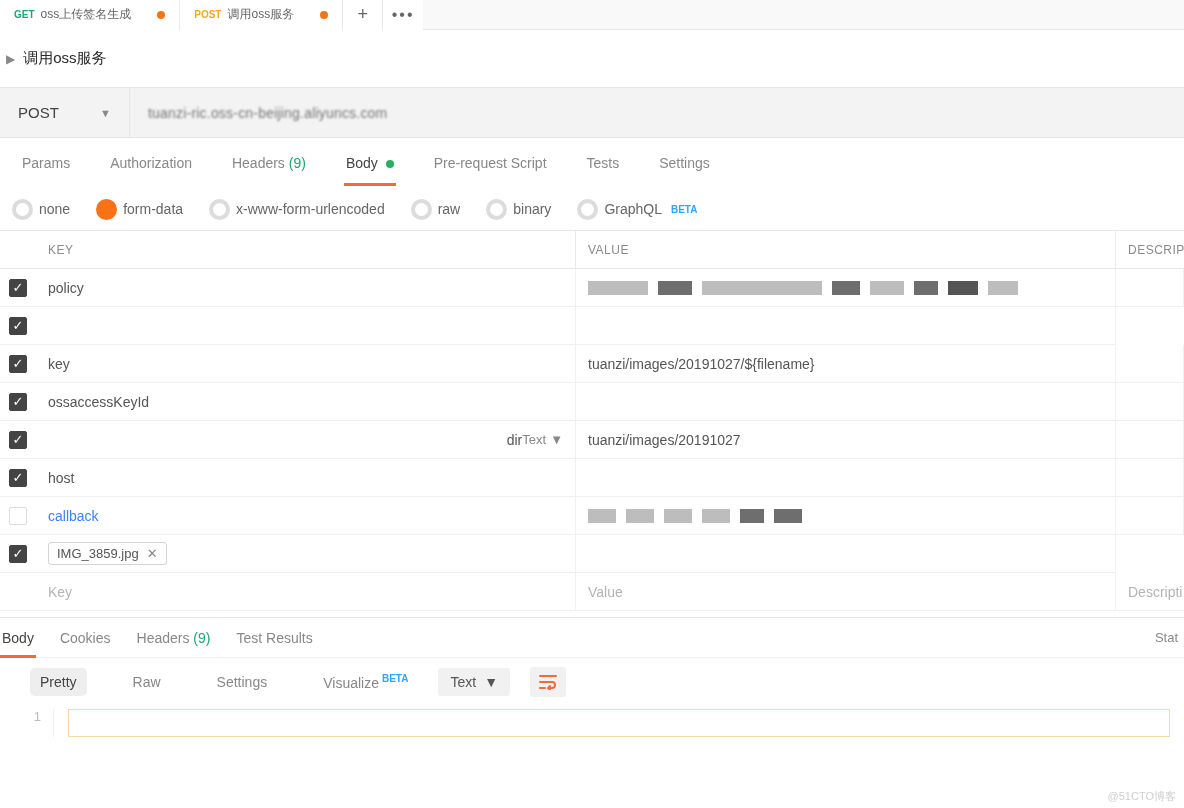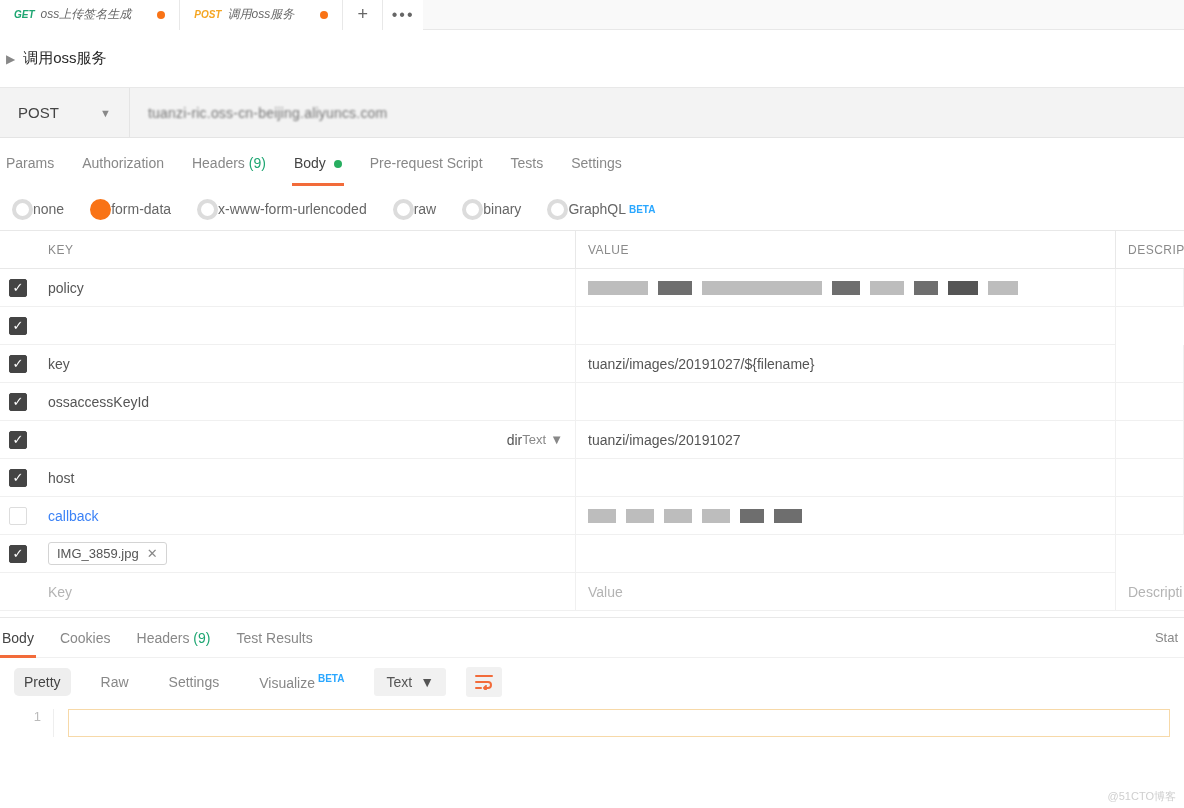--- a/index.html
+++ b/index.html
@@ -1,49 +1,49 @@
 <!DOCTYPE html>
 <html><head>
 <meta charset="utf-8">
 <style>
 * { box-sizing: border-box; margin: 0; padding: 0; }
 body { font-family: -apple-system, BlinkMacSystemFont, "Segoe UI", Arial, sans-serif; font-size: 13px; color: #555; background: #fff; width: 1184px; height: 808px; overflow: hidden; position: relative; }
 
 
 .tabs-row { display: flex; align-items: center; height: 30px; border-bottom: 1px solid #e8e8e8; background: #f9f9f9; }
-.tab { display: flex; align-items: center; height: 30px; padding: 0 14px; border-right: 1px solid #e8e8e8; background: #fff; font-size: 12px; color: #666; cursor: default; gap: 6px; font-style: italic; }
+.tab { display: flex; align-items: center; height: 30px; padding: 0 14px; border-right: 1px solid #e8e8e8; background: #fff; font-size: 12px; color: #666; cursor: default; gap: 6px; }
 .tab .method-get { color: #1ea672; font-weight: 700; font-size: 10px; }
 .tab .method-post { color: #f5a623; font-weight: 700; font-size: 10px; }
 .tab .dot { width: 8px; height: 8px; border-radius: 50%; background: #f97316; margin-left: 20px; }
 .tab-plus, .tab-more { width: 40px; display: flex; align-items: center; justify-content: center; color: #666; font-size: 18px; cursor: pointer; height: 30px; border-right: 1px solid #e8e8e8; background: #fff; }
 .tab-more { font-size: 16px; letter-spacing: 2px; border-right: none; }
 
 
 .titlebar { display: flex; align-items: center; height: 58px; padding: 0 6px; border-bottom: 1px solid #e8e8e8; gap: 8px; background: #fff; }
 .titlebar .caret { color: #888; font-size: 12px; }
 .titlebar .title { font-size: 15px; color: #282828; font-weight: 500; }
 
 
 .reqrow { display: flex; align-items: center; height: 50px; border-bottom: 1px solid #e4e4e4; background: #f3f3f3; }
 .method-select { display: flex; align-items: center; justify-content: space-between; width: 130px; height: 50px; padding: 0 18px; border-right: 1px solid #e4e4e4; color: #444; font-size: 15px; cursor: pointer; }
 .method-select .chev { color: #888; font-size: 11px; }
 .url-box { flex: 1; padding: 0 18px; color: #666; font-size: 14px; height: 50px; display: flex; align-items: center; letter-spacing: 0.2px; }
 .url-box .scram { filter: blur(1px); opacity: 0.9; }
 
 
-.req-tabs { display: flex; align-items: center; height: 50px; gap: 24px; padding: 0 4px; border-bottom: 1px solid #fff; }
+.req-tabs { display: flex; align-items: center; height: 50px; gap: 36px; padding: 0 20px; border-bottom: 1px solid #fff; }
 .req-tab { color: #888; font-size: 14px; padding: 14px 2px; position: relative; cursor: pointer; }
 .req-tab .count { color: #1ea672; }
 .req-tab.active { color: #444; }
 .req-tab.active::after { content: ""; position: absolute; left: 0; right: 0; bottom: -1px; height: 3px; background: #f26b3a; }
 .req-tab .dotg { width: 8px; height: 8px; border-radius: 50%; background: #27ae60; display: inline-block; margin-left: 4px; vertical-align: middle; }
 
 
 .body-radios { display: flex; align-items: center; height: 42px; gap: 26px; padding: 0 12px; }
-.radio { display: flex; align-items: center; gap: 0; color: #666; font-size: 14px; cursor: pointer; }
+.radio { display: flex; align-items: center; gap: 6px; color: #666; font-size: 14px; cursor: pointer; }
 .radio .r { width: 13px; height: 13px; border-radius: 50%; border: 4px solid #dcdcdc; background: #fff; box-sizing: content-box; }
 .radio.sel .r { border-color: #f97316; background: #f97316; }
 .radio .beta { color: #2aa7ff; font-size: 10px; font-weight: 700; margin-left: 3px; vertical-align: super; }
 
 
 .kv-table { width: 100%; border-top: 1px solid #e8e8e8; }
 .kv-head, .kv-row { display: grid; grid-template-columns: 36px 540px 540px 1fr; align-items: center; }
 .kv-head { height: 38px; background: #fff; color: #8a8a8a; font-size: 12px; letter-spacing: 0.5px; }
 .kv-head > div { border-right: 1px solid #e8e8e8; height: 100%; display: flex; align-items: center; padding: 0 12px; border-bottom: 1px solid #e8e8e8; }
 .kv-head > div:first-child { border-right: none; }
@@ -67,21 +67,21 @@
 
 
 .resp-tabs { display: flex; align-items: center; height: 40px; gap: 22px; padding: 0 0px; border-top: 1px solid #e8e8e8; margin-top: 6px; position: relative; }
 .resp-tab { color: #888; font-size: 14px; padding: 10px 2px; cursor: pointer; }
 .resp-tab.active { color: #444; position: relative; }
 .resp-tab.active::after { content: ""; position: absolute; left: 0; right: 0; bottom: -2px; height: 3px; background: #f26b3a; }
 .resp-tab .count { color: #1ea672; }
 .resp-status { position: absolute; right: 6px; color: #888; font-size: 13px; }
 
 .resp-toolbar { display: flex; align-items: center; height: 48px; gap: 20px; padding: 8px 14px; border-top: 1px solid #f0f0f0; }
-.resp-mode { color: #888; font-size: 14px; padding: 6px 10px; border-radius: 5px; cursor: pointer; }
+.resp-mode { color: #888; font-size: 14px; padding: 6px 10px; border-radius: 5px; cursor: pointer; margin-left: 16px; }
 .resp-mode.active { background: #eee; color: #444; }
 .resp-mode .beta { color: #2aa7ff; font-size: 10px; font-weight: 700; margin-left: 3px; vertical-align: super; }
 .lang-select { display: flex; align-items: center; gap: 8px; background: #f1f1f1; padding: 6px 12px; border-radius: 3px; color: #555; font-size: 14px; cursor: pointer; }
 .wrap-btn { width: 36px; height: 30px; display: flex; align-items: center; justify-content: center; background: #f1f1f1; border-radius: 3px; cursor: pointer; }
 
 .resp-body { display: flex; padding: 4px 14px; }
 .gutter { width: 40px; text-align: right; color: #bbb; font-size: 13px; padding-right: 12px; border-right: 1px solid #eee; }
 .code-area { flex: 1; min-height: 28px; border: 1px solid #f7d9a8; margin-left: 14px; padding: 0 4px; }
 
 .watermark { position: absolute; bottom: 4px; right: 8px; color: #cfcfcf; font-size: 11px; }

